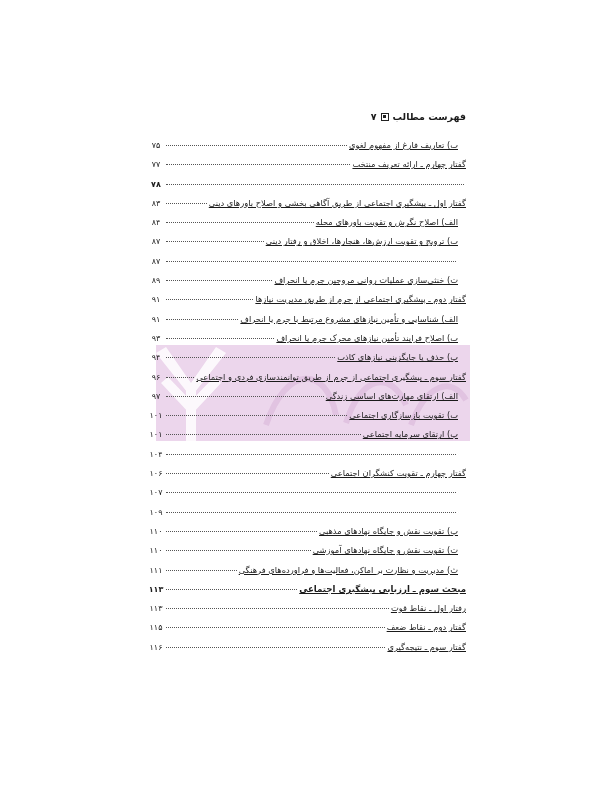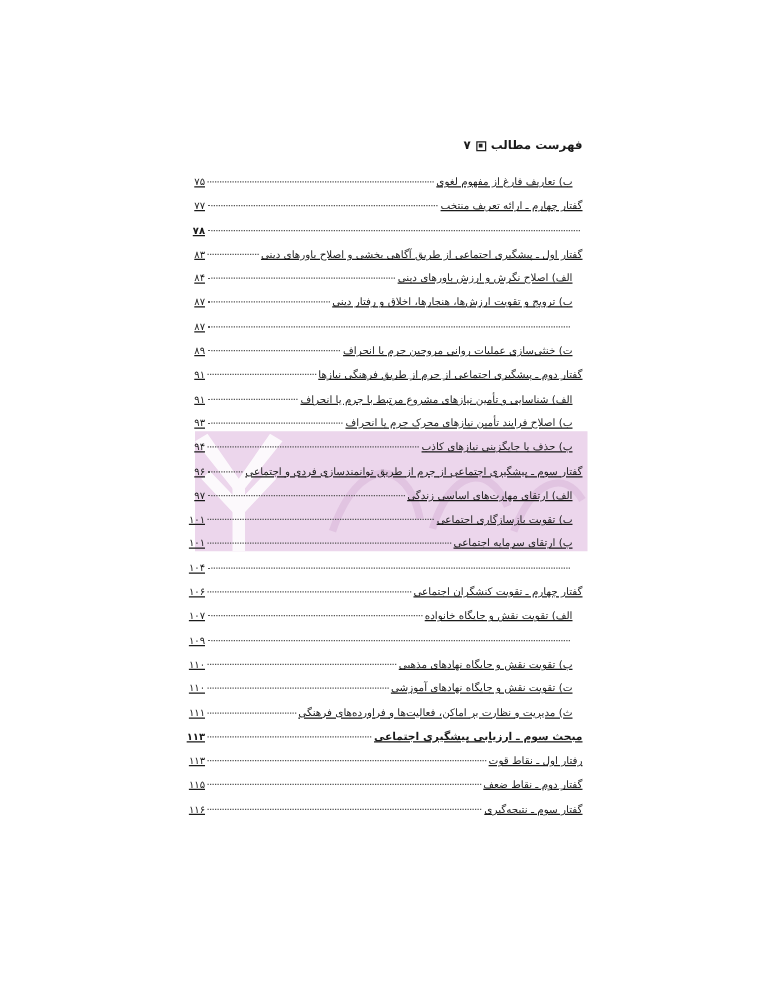--- a/index.html
+++ b/index.html
@@ -86,22 +86,21 @@
       border-bottom: 1px dotted #555;
       margin: 0 2px;
       position: relative;
       top: -2px;
       min-width: 6px;
     }
     .row .pg {
       flex: 0 0 auto;
       font-size: 8px;
       min-width: 16px;
-      text-align: right;
-      text-decoration: underline;
+      text-align: center;
     }
     .row.lvl1 { padding-right: 0; }
     .row.lvl2 { padding-right: 8px; }
     .row.bold { font-weight: bold; font-size: 8.6px; }
   </style>
 </head>
 <body>
 
 <div class="page">
 
@@ -142,40 +141,40 @@
       <div class="row lvl1 bold">
         <span class="leader"></span>
         <span class="pg">۷۸</span>
       </div>
       <div class="row lvl1">
         <span class="title">گفتار اول ـ پیشگیری اجتماعی از طریق آگاهی بخشی و اصلاح باورهای دینی</span>
         <span class="leader"></span>
         <span class="pg">۸۳</span>
       </div>
       <div class="row lvl2">
-        <span class="title">الف) اصلاح نگرش و ارزش باورهای دینی</span>
+        <span class="title">الف) اصلاح نگرش و تقویت باورهای محله</span>
         <span class="leader"></span>
         <span class="pg">۸۴</span>
       </div>
       <div class="row lvl2">
         <span class="title">ب) ترویج و تقویت ارزش‌ها، هنجارها، اخلاق و رفتار دینی</span>
         <span class="leader"></span>
         <span class="pg">۸۷</span>
       </div>
       <div class="row lvl2">
         <span class="leader"></span>
         <span class="pg">۸۷</span>
       </div>
       <div class="row lvl2">
         <span class="title">ت) خنثی‌سازی عملیات روانی مروجین جرم یا انحراف</span>
         <span class="leader"></span>
         <span class="pg">۸۹</span>
       </div>
       <div class="row lvl1">
-        <span class="title">گفتار دوم ـ پیشگیری اجتماعی از جرم از طریق فرهنگی نیازها</span>
+        <span class="title">گفتار دوم ـ پیشگیری اجتماعی از جرم از طریق مدیریت نیازها</span>
         <span class="leader"></span>
         <span class="pg">۹۱</span>
       </div>
       <div class="row lvl2">
         <span class="title">الف) شناسایی و تأمین نیازهای مشروع مرتبط با جرم یا انحراف</span>
         <span class="leader"></span>
         <span class="pg">۹۱</span>
       </div>
       <div class="row lvl2">
         <span class="title">ب) اصلاح فرایند تأمین نیازهای محرک جرم یا انحراف</span>
@@ -210,21 +209,20 @@
       <div class="row lvl2">
         <span class="leader"></span>
         <span class="pg">۱۰۴</span>
       </div>
       <div class="row lvl1">
         <span class="title">گفتار چهارم ـ تقویت کنشگران اجتماعی</span>
         <span class="leader"></span>
         <span class="pg">۱۰۶</span>
       </div>
       <div class="row lvl2">
-        <span class="title">الف) تقویت نقش و جایگاه خانواده</span>
         <span class="leader"></span>
         <span class="pg">۱۰۷</span>
       </div>
       <div class="row lvl2">
         <span class="leader"></span>
         <span class="pg">۱۰۹</span>
       </div>
       <div class="row lvl2">
         <span class="title">پ) تقویت نقش و جایگاه نهادهای مذهبی</span>
         <span class="leader"></span>

